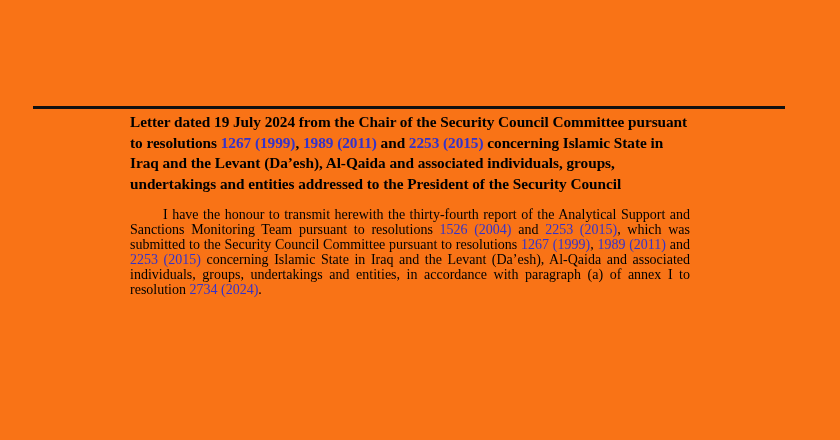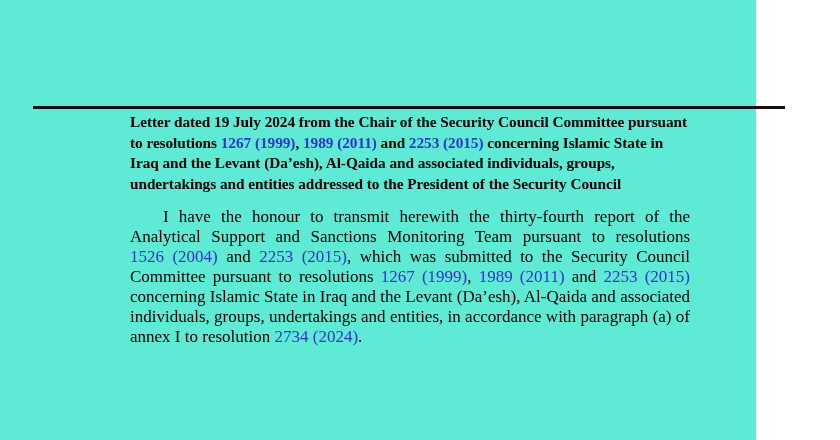--- a/index.html
+++ b/index.html
@@ -9,23 +9,23 @@
   body {
     width: 840px;
     height: 440px;
     background: #ffffff;
     font-family: "Liberation Serif", "DejaVu Serif", serif;
     color: #000000;
     overflow: hidden;
   }
   .page {
     position: relative;
-    width: 756px;
+    width: 840px;
     height: 440px;
-    background: #5eead4;
+    background: #f97316;
   }
   .rule {
     position: absolute;
     left: 33px;
     top: 106px;
     width: 752px;
     height: 3px;
     background: #111111;
   }
   .content {
@@ -39,22 +39,22 @@
     line-height: 20.6px;
     font-weight: bold;
     text-align: left;
     margin: 0;
     letter-spacing: -0.05px;
   }
   .body-block {
     margin-top: 13px;
   }
   .para {
-    font-size: 17px;
-    line-height: 20px;
+    font-size: 14px;
+    line-height: 15px;
     text-align: justify;
     text-justify: inter-word;
     margin: 8px 0 9px 0;
     text-indent: 33px;
     hyphens: none;
   }
   .para:last-child {
     margin-bottom: 0;
   }
   .res {

